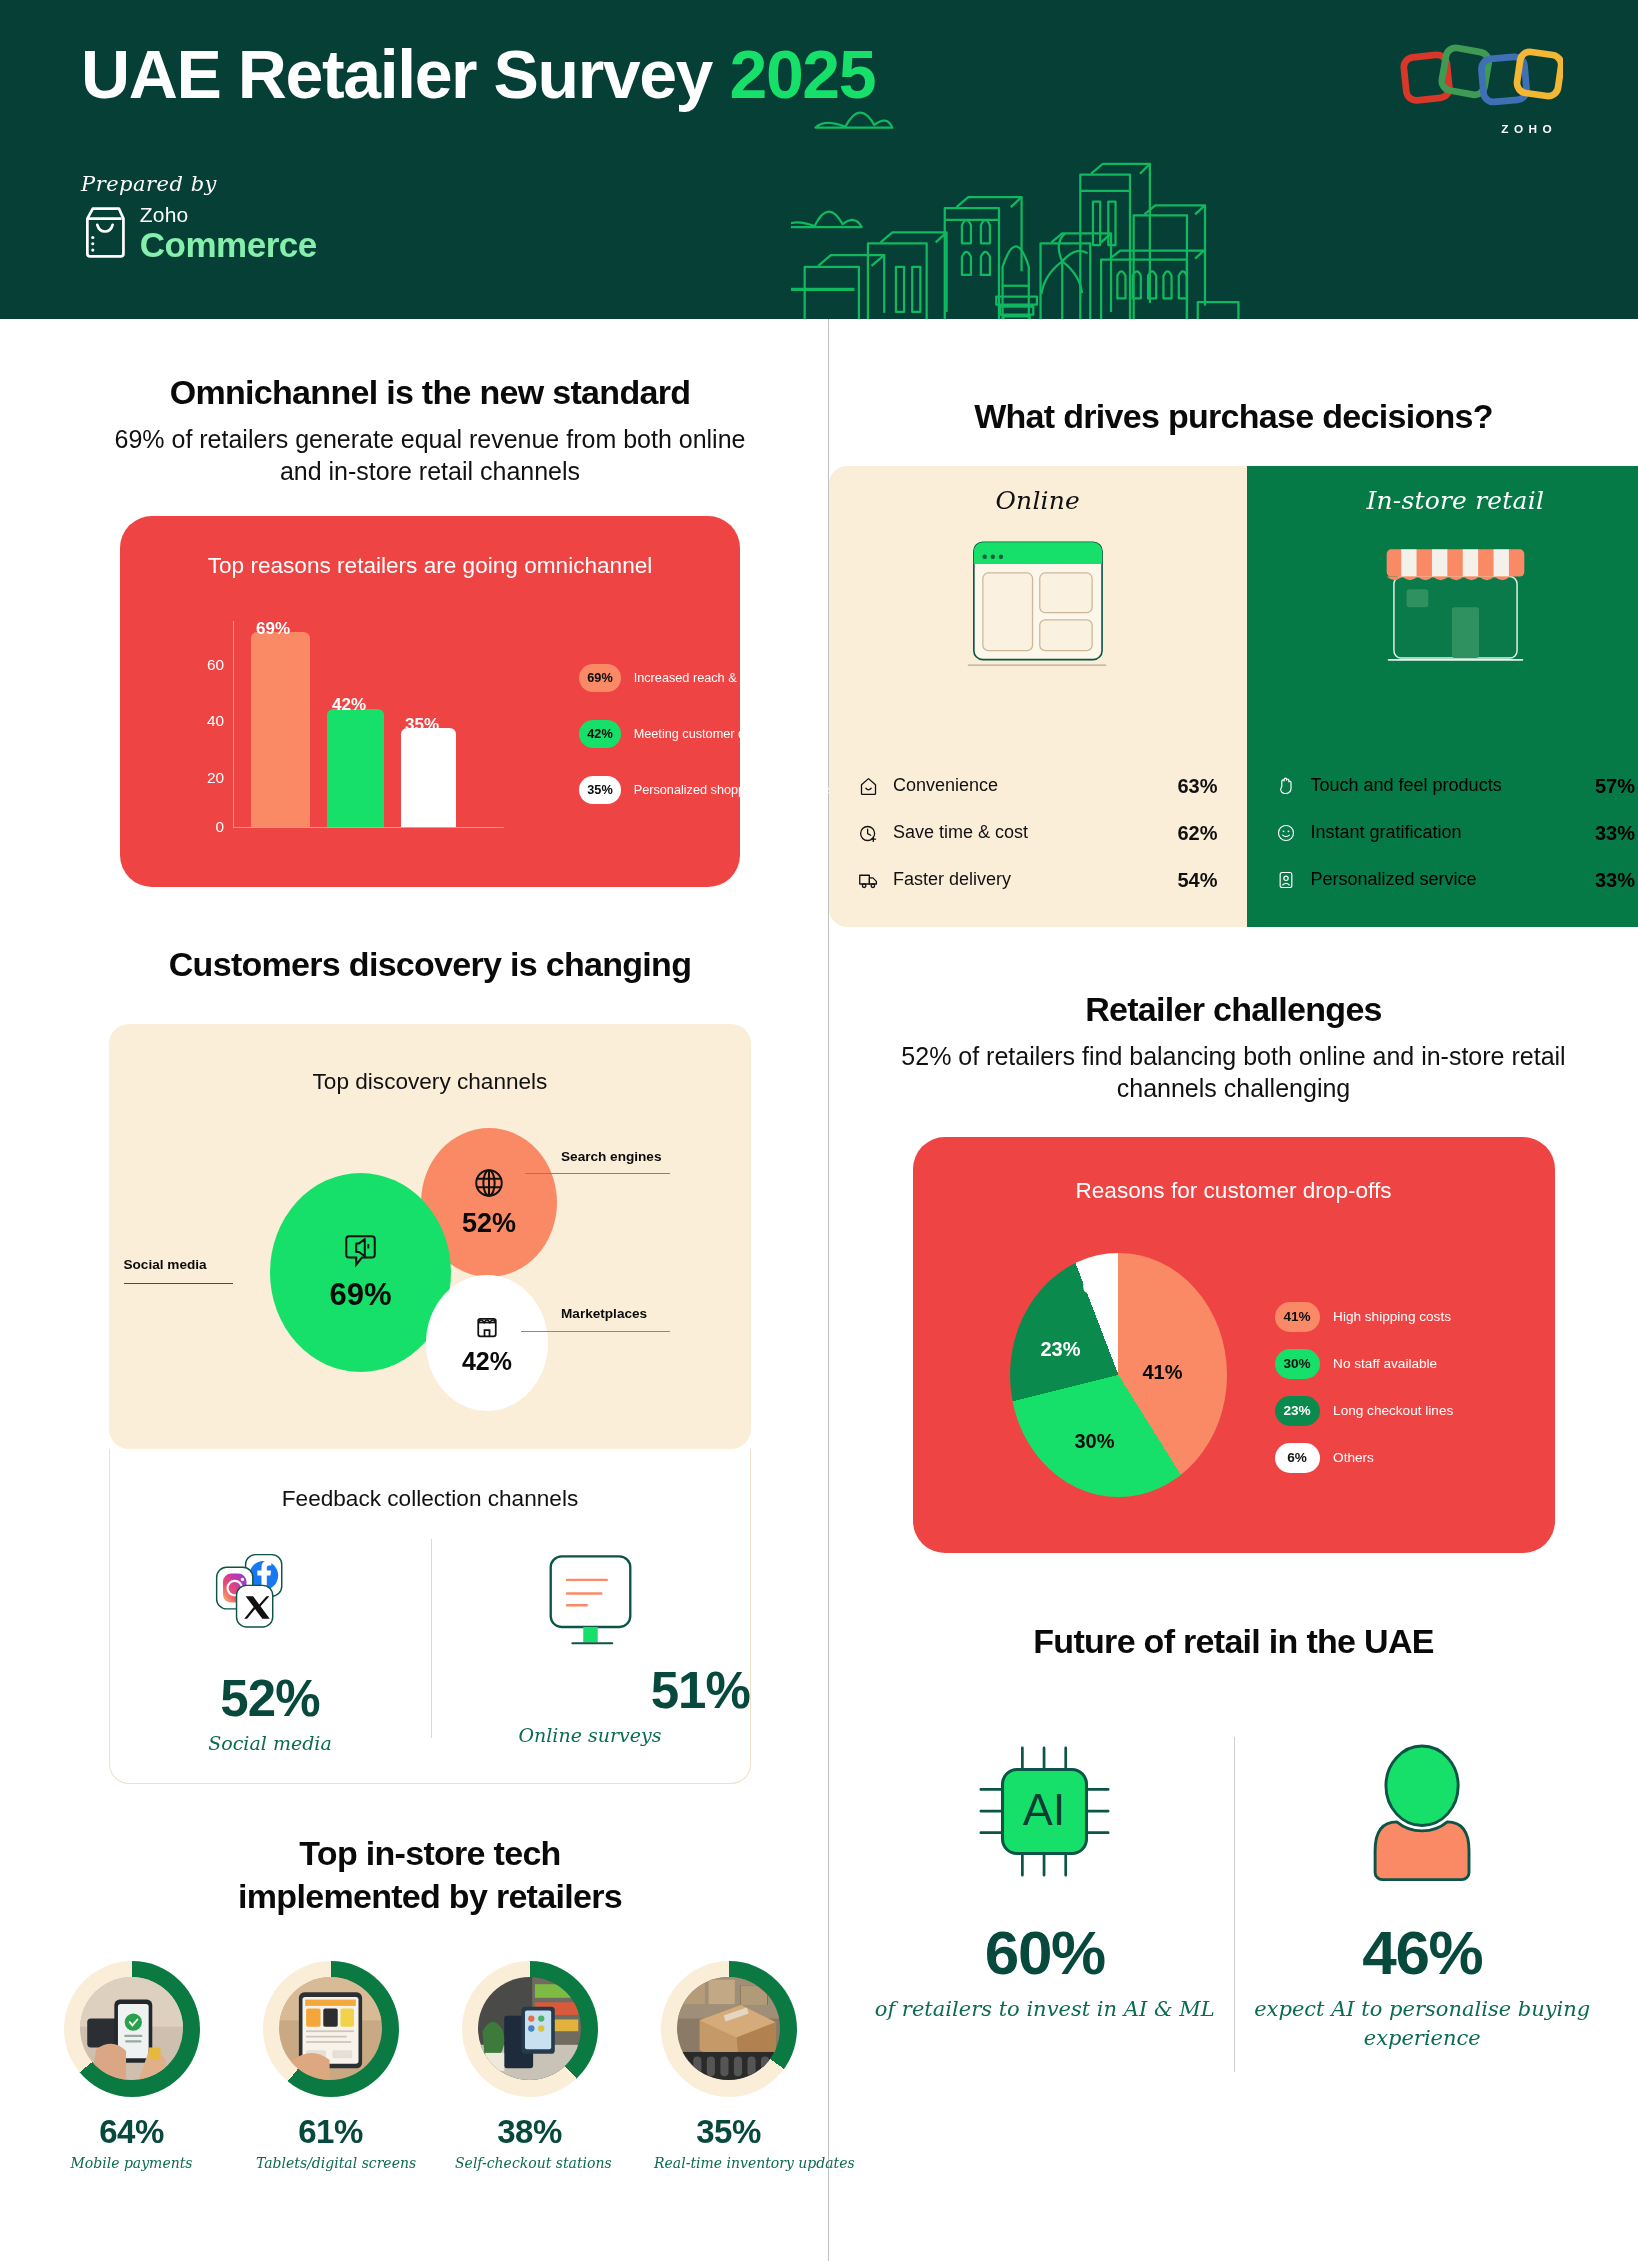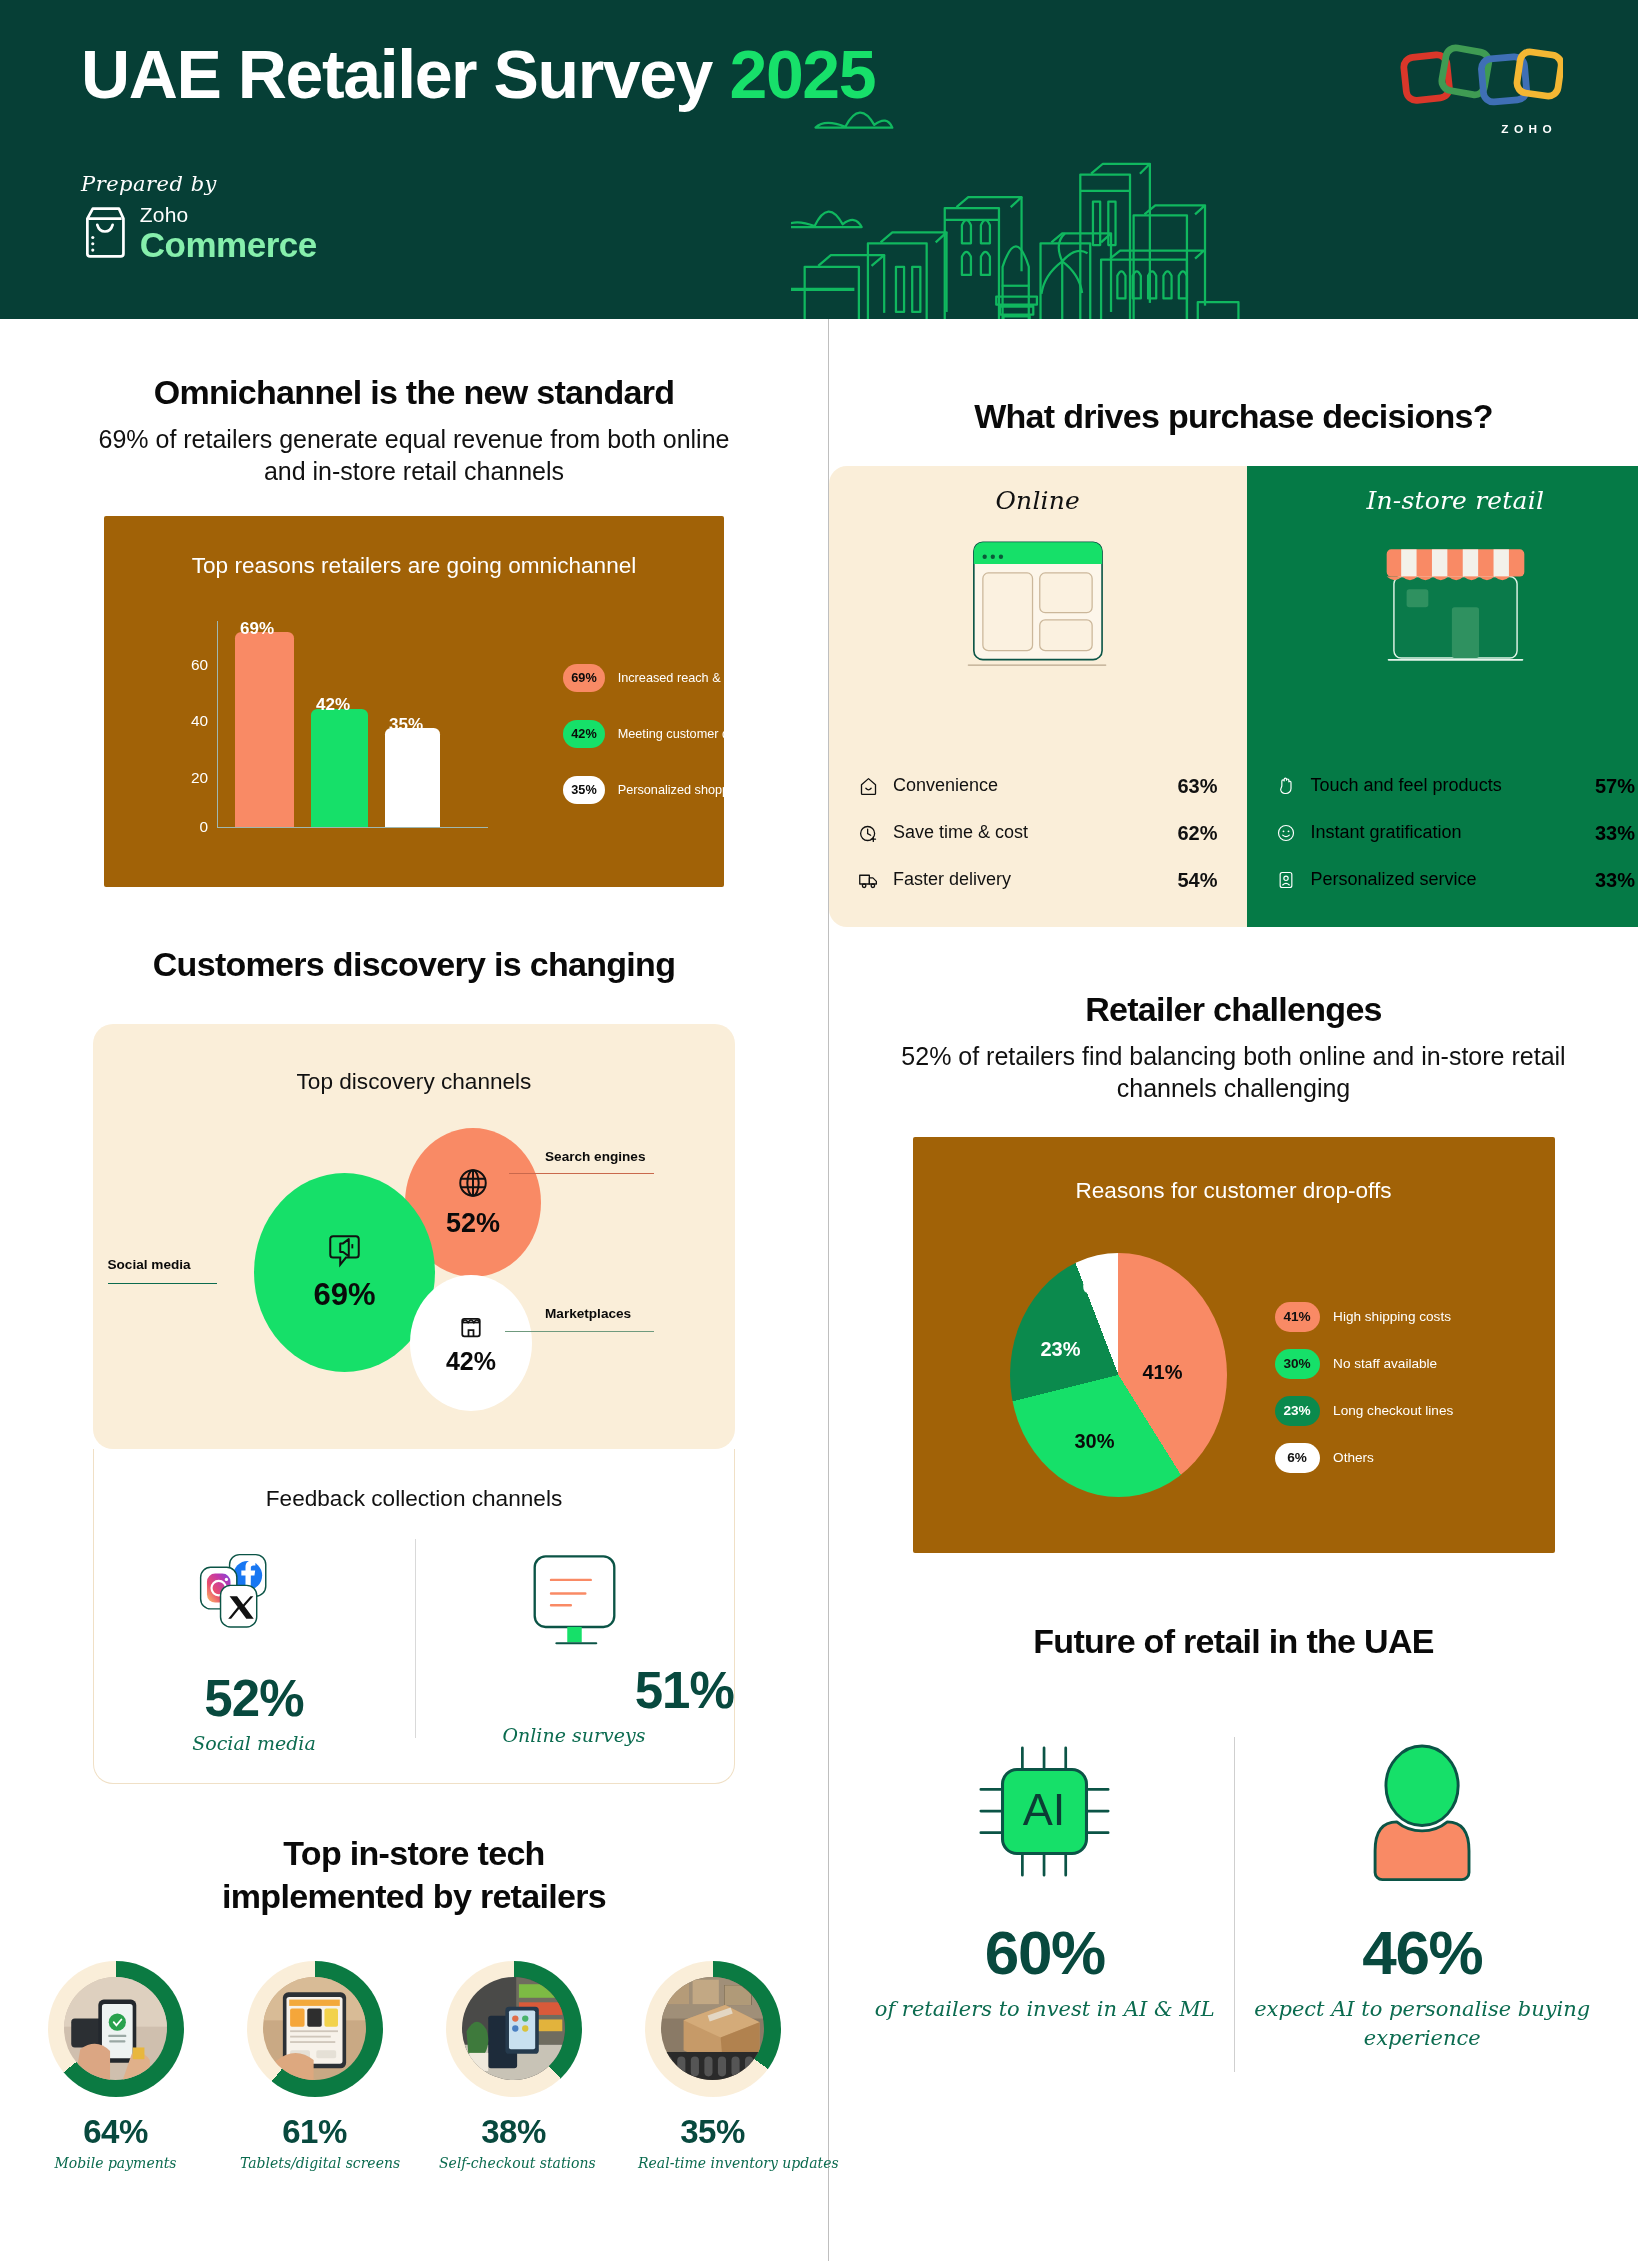--- a/index.html
+++ b/index.html
@@ -43,35 +43,35 @@
   .zoho-word {
     position:absolute; right:81px; top:122px;
     font-size:11.8px; color:#fff; letter-spacing:5.4px; font-weight:600;
   }
 
   
   .col-divider {
     position:absolute; left:828px; top:319px; width:1.4px; height:1954px;
     background:#bfbfbf;
   }
-  .colL { position:absolute; left:0; top:319px; width:828px; }
+  .colL { position:absolute; left:16px; top:319px; width:828px; }
   .colR { position:absolute; left:829px; top:319px; width:809px; }
 
   .sec-title {
     font-size:34px; font-weight:800; color:#0a0a0a; text-align:center;
     letter-spacing:-0.7px; line-height:1.12;
   }
   .sec-sub {
     font-size:25px; color:#111; text-align:center; line-height:1.28;
     font-weight:400; margin-top:11.8px;
   }
 
   
   .dark-card {
-    background:#a16207; border-radius:2px; position:relative;
+    background:#ef4444; border-radius:32px; position:relative;
   }
   .card-heading {
     font-size:22.6px; color:#ffffff; font-weight:400; text-align:center;
   }
   .bars-wrap { position:relative; }
   .axis-line-y { position:absolute; background:#9fb7b1; width:1.4px; }
   .axis-line-x { position:absolute; background:#9fb7b1; height:1.4px; }
   .ytick { position:absolute; color:#fff; font-size:15.4px; text-align:right; width:32px; }
   .bar { position:absolute; border-radius:6.3px 6.3px 0 0; }
   .bar-lbl { position:absolute; color:#fff; font-size:17px; font-weight:800; }

